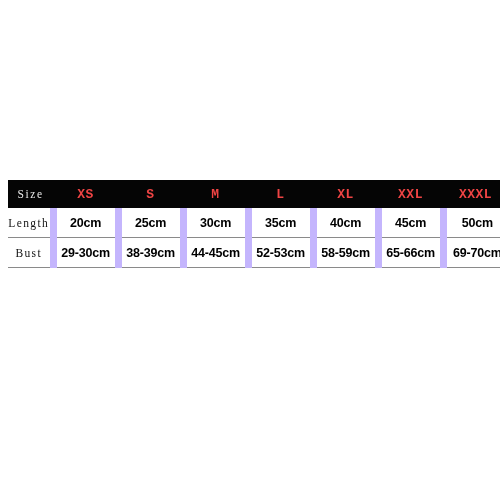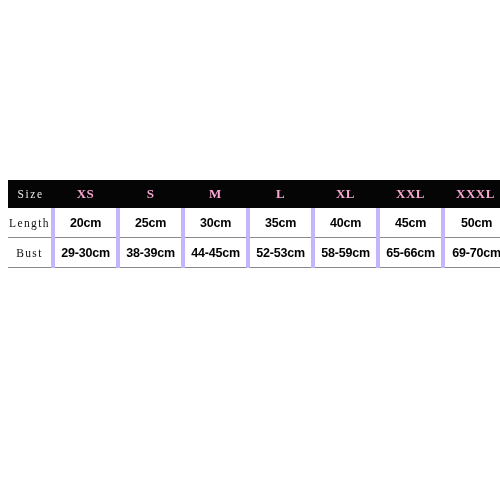--- a/index.html
+++ b/index.html
@@ -31,22 +31,22 @@
   
   table.size-chart thead tr {
     background: #050505;
   }
   table.size-chart thead th {
     height: 28px;
     padding: 0;
     border: 0;
     text-align: center;
     vertical-align: middle;
-    color: #f9a8d4;
-    font-family: Liberation Serif, serif;
+    color: #ef4444;
+    font-family: Liberation Mono, monospace;
     font-weight: bold;
     font-size: 13px;
     letter-spacing: 0.5px;
   }
   table.size-chart thead th.row-head {
     color: #e8e8e8;
     font-family: "Liberation Serif", serif;
     font-weight: normal;
     font-size: 11.5px;
     letter-spacing: 1.6px;
@@ -54,21 +54,21 @@
 
   
   table.size-chart tbody tr {
     background: #ffffff;
   }
   table.size-chart tbody td {
     height: 29px;
     padding: 0;
     text-align: center;
     vertical-align: middle;
-    border-right: 4px solid #c4b5fd;
+    border-right: 7px solid #c4b5fd;
     border-bottom: 1px solid #8a8a8a;
     color: #000000;
     font-family: "Liberation Sans", sans-serif;
     font-weight: bold;
     font-size: 12.5px;
     letter-spacing: -0.2px;
     white-space: nowrap;
   }
   table.size-chart tbody td:last-child {
     border-right: 0;

